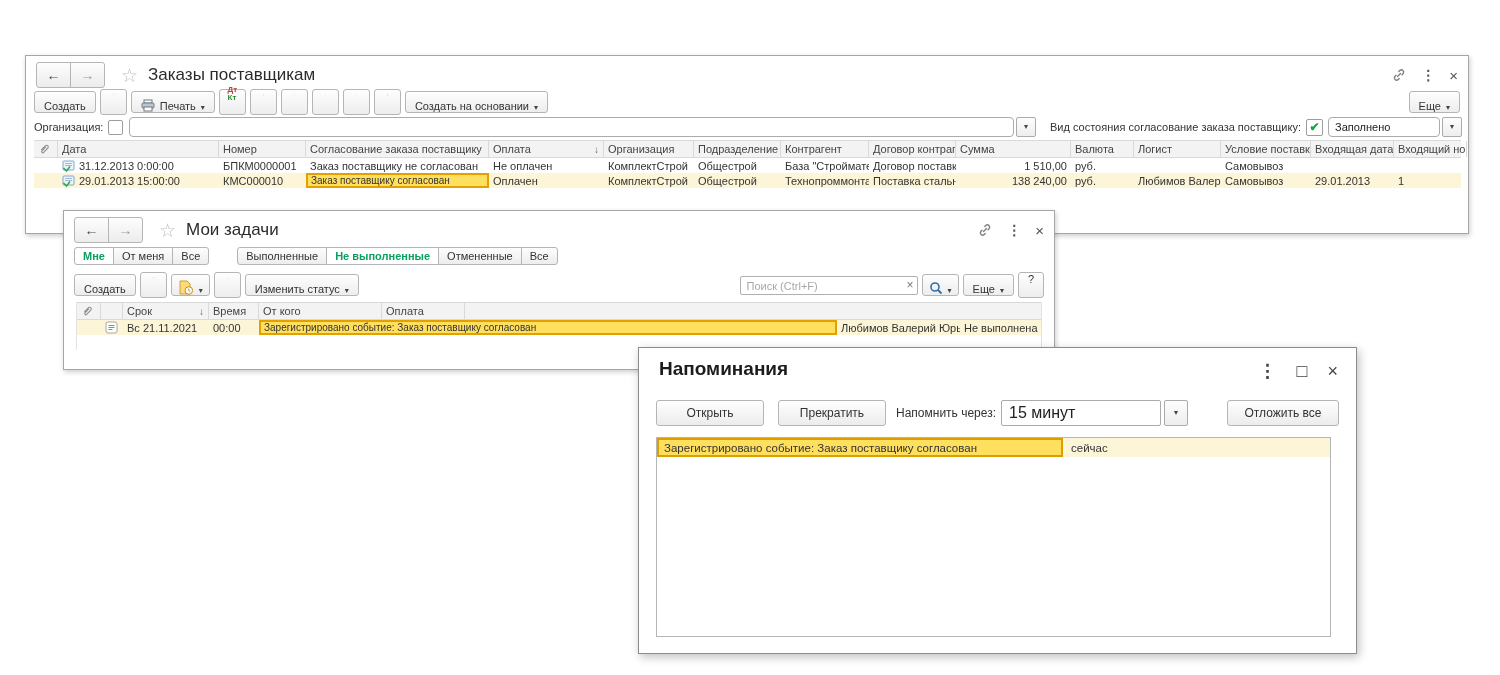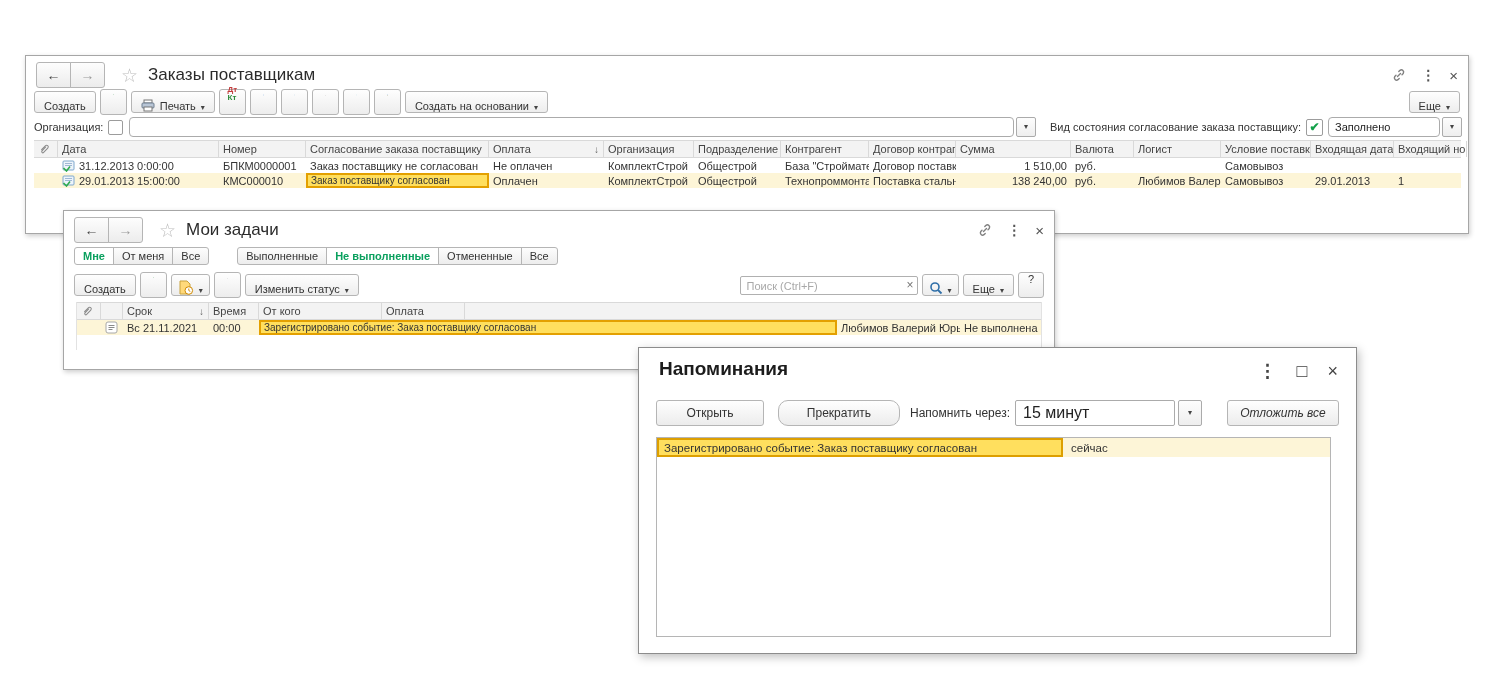--- a/index.html
+++ b/index.html
@@ -420,29 +420,29 @@
   <div class="window w-remind">
     <div class="r-title">Напоминания</div>
     <div class="r-ctrls">
       <span class="wc dots">⋮</span>
       <span class="wc">□</span>
       <span class="wc">×</span>
     </div>
 
     <div class="r-toolbar">
       <div class="rbtn" style="width:108px;">Открыть</div>
-      <div class="rbtn" style="width:122px;margin-left:14px;border-radius:10px;">Прекратить</div>
+      <div class="rbtn" style="width:108px;margin-left:14px;">Прекратить</div>
       <span style="font-size:12px;margin-left:10px;margin-right:5px;white-space:nowrap;">Напомнить через:</span>
       <div class="r-combo">
           <span>15 минут</span>
         </div>
       <div class="r-dropbtn">
           <span class="caret">▾</span>
         </div>
-      <div class="rbtn" style="width:112px;margin-left:auto;font-style:italic;">Отложить все</div>
+      <div class="rbtn" style="width:112px;margin-left:auto;">Отложить все</div>
     </div>
 
     <div class="r-list">
       <div class="r-row">
         <div class="r-hl">
             <span>Зарегистрировано событие: Заказ поставщику согласован</span>
           </div>
         <div class="r-when">сейчас</div>
       </div>
     </div>

